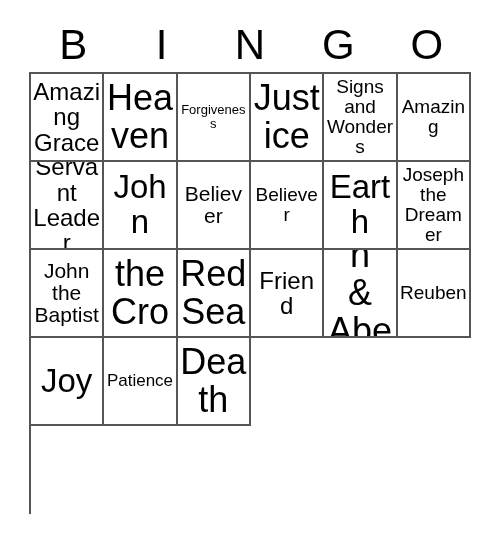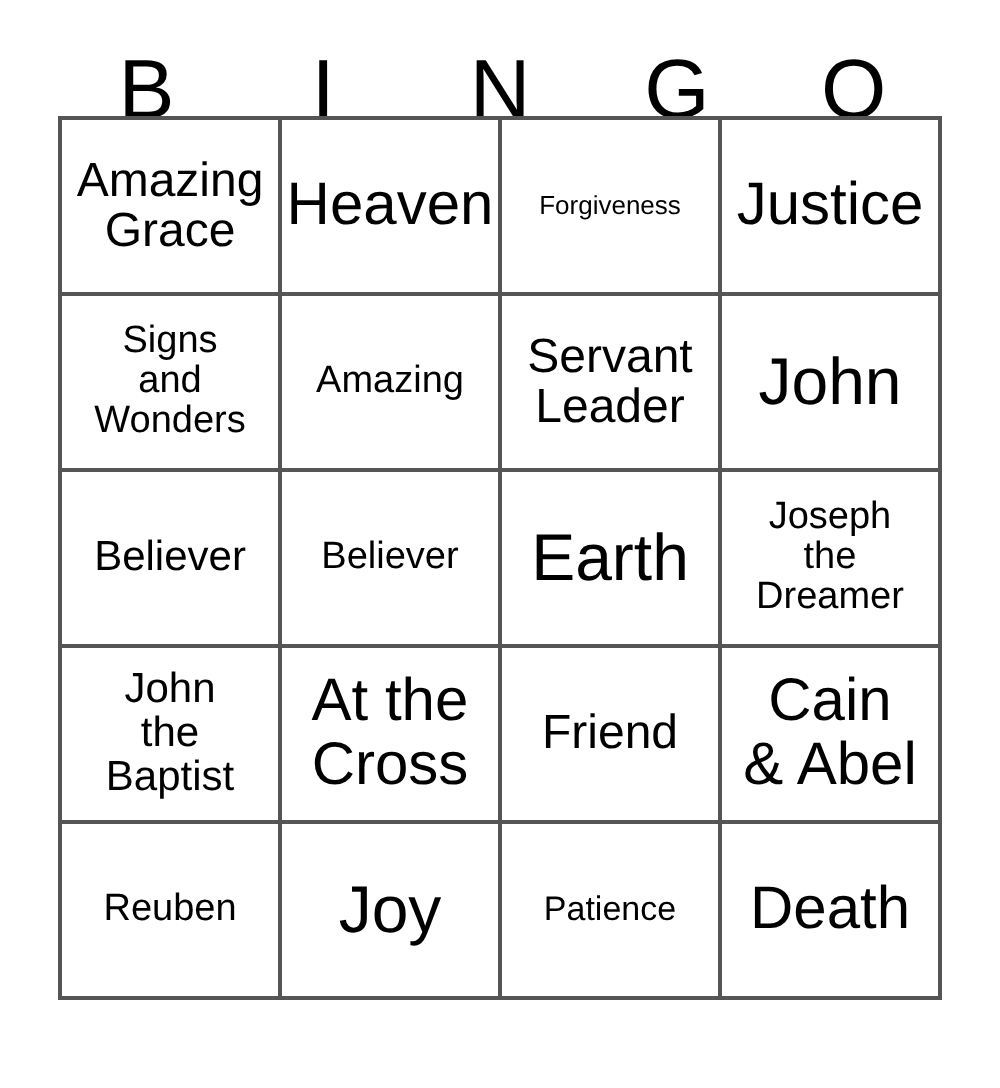--- a/index.html
+++ b/index.html
@@ -42,28 +42,28 @@
     font-weight: 400;
     letter-spacing: 0;
     color: #000000;
     user-select: none;
   }
 
   
   #grid {
     position: absolute;
     left: 29px;
-    top: 58px;
+    top: 72px;
     width: 442px;
     height: 442px;
     box-sizing: border-box;
     border-top: 2px solid #555555;
     border-left: 2px solid #555555;
     display: grid;
-    grid-template-columns: repeat(4, 1fr);
+    grid-template-columns: repeat(6, 1fr);
     grid-template-rows: repeat(5, 1fr);
     background: #ffffff;
   }
 
   .cell {
     box-sizing: border-box;
     border-right: 2px solid #555555;
     border-bottom: 2px solid #555555;
     display: flex;
     align-items: center;
@@ -83,21 +83,21 @@
     word-wrap: break-word;
     white-space: pre-line;
   }
 
   
   .fs-xs   { font-size: 13px; }
   .fs-sm   { font-size: 17px; }
   .fs-md   { font-size: 19px; }
   .fs-lg   { font-size: 21px; }
   .fs-xl   { font-size: 24px; }
-  .fs-xxl  { font-size: 30px; }
+  .fs-xxl  { font-size: 36px; }
   .fs-huge { font-size: 33px; }
 </style>
 </head>
 <body>
 
 <div id="card">
 
   <div id="header-row">
     <div class="header-letter">B</div>
     <div class="header-letter">I</div>
@@ -156,20 +156,24 @@
       <span class="cell-text fs-lg">John
 the
 Baptist</span>
     </div>
 
     <div class="cell">
       <span class="cell-text fs-xxl">At the
 Cross</span>
     </div>
     <div class="cell">
+      <span class="cell-text fs-xxl">Red
+Sea</span>
+    </div>
+    <div class="cell">
       <span class="cell-text fs-xl">Friend</span>
     </div>
     <div class="cell">
       <span class="cell-text fs-xxl">Cain
 &amp; Abel</span>
     </div>
 
     <div class="cell">
       <span class="cell-text fs-md">Reuben</span>
     </div>

